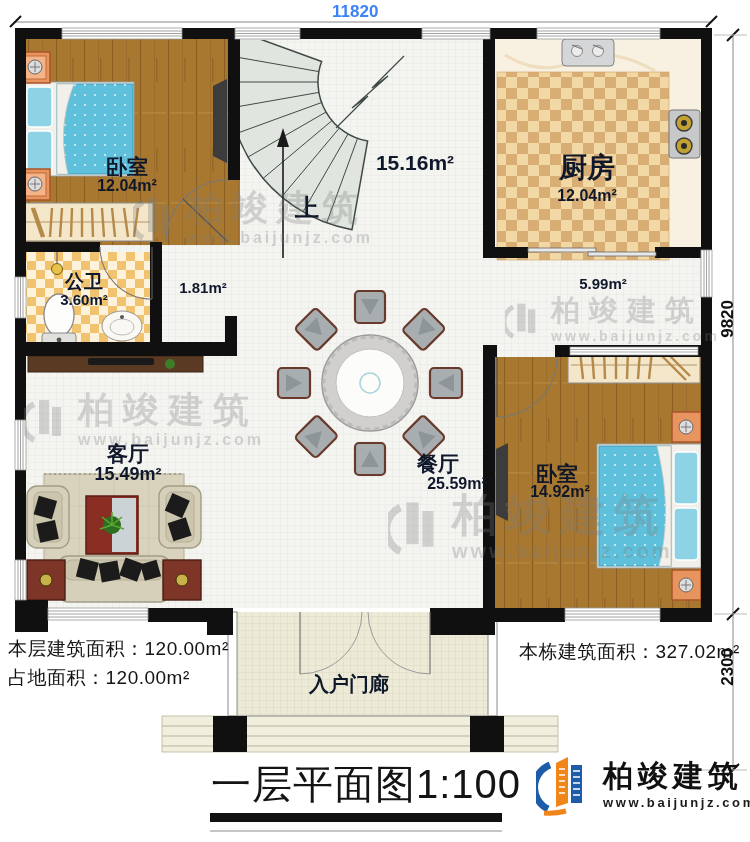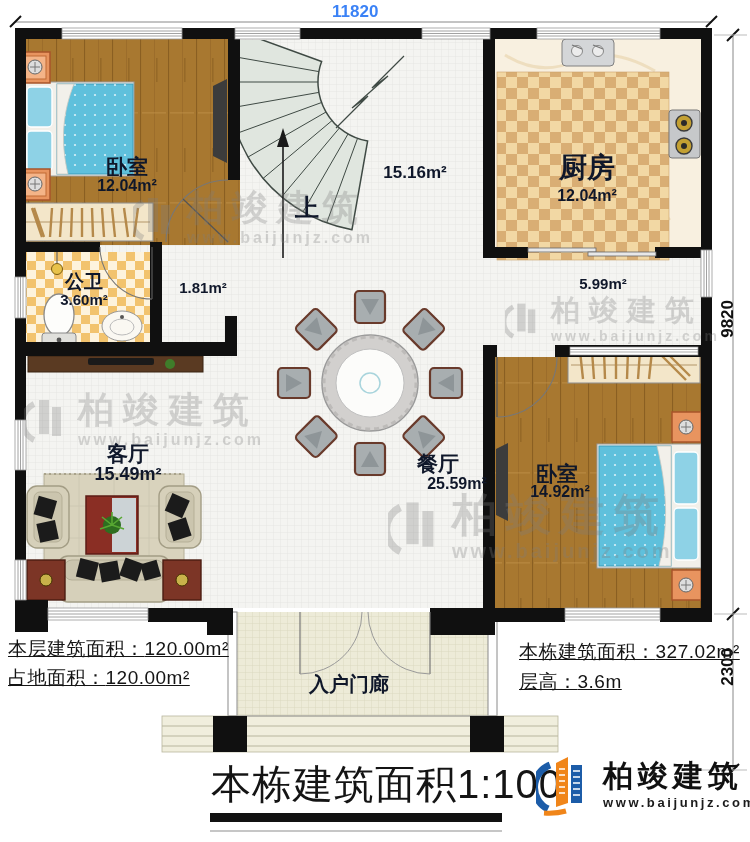--- a/index.html
+++ b/index.html
@@ -1,21 +1,21 @@
 <!DOCTYPE html>
 <html><head>
 <meta charset="utf-8">
 <style>
   html,body{margin:0;padding:0;background:#fff;font-family:"Liberation Sans",sans-serif;}
   .stage{position:relative;width:750px;height:842px;background:#ffffff;overflow:hidden;}
   svg.plan{position:absolute;left:0;top:0;}
   .lbl{position:absolute;transform:translateX(-50%);font-weight:bold;color:#0f172a;white-space:nowrap;line-height:1;}
   .dim{position:absolute;font-weight:bold;color:#3b82f6;font-size:17px;line-height:1;}
   .vdim{position:absolute;font-weight:bold;color:#111;font-size:17px;line-height:1;writing-mode:vertical-rl;transform:rotate(180deg);}
-  .info{position:absolute;font-size:19px;color:#141414;font-weight:500;letter-spacing:.5px;white-space:nowrap;text-decoration:underline;}
+  .info{position:absolute;font-size:19px;color:#141414;font-weight:500;letter-spacing:.5px;white-space:nowrap;}
   .title{position:absolute;left:211px;top:757px;font-size:40px;color:#141414;font-weight:500;letter-spacing:1px;white-space:nowrap;}
   .bar1{position:absolute;left:210px;top:813px;width:292px;height:9px;background:#111;}
   .bar2{position:absolute;left:210px;top:830px;width:292px;height:2px;background:#c6c6c6;}
   .logo{position:absolute;left:536px;top:753px;display:flex;align-items:center;gap:9px;}
   .logo-txt{display:flex;flex-direction:column;}
   .logo-name{font-size:30px;font-weight:bold;letter-spacing:5px;color:#101010;line-height:1.05;}
   .logo-url{font-size:13px;font-weight:bold;letter-spacing:2.6px;color:#1b1b1b;margin-top:3px;}
   .wm{position:absolute;display:flex;align-items:center;gap:10px;color:rgba(125,125,125,.30);pointer-events:none;}
   .wm-col{display:flex;flex-direction:column;}
   .wm-name{font-weight:bold;letter-spacing:9px;line-height:1;}
@@ -436,21 +436,21 @@
       </svg>
     <div class="wm-col">
         <span class="wm-name" style="font-size:45px;">柏竣建筑</span>
         <span class="wm-url" style="font-size:20px;">www.baijunjz.com</span>
       </div>
   </div>
 
   <div class="lbl" style="left:127px;top:156px;font-size:21px;">卧室</div>
   <div class="lbl" style="left:127px;top:178px;font-size:16px;">12.04m²</div>
   <div class="lbl" style="left:307px;top:196px;font-size:24px;">上</div>
-  <div class="lbl" style="left:415px;top:164px;font-size:17px;">15.16m²</div>
+  <div class="lbl" style="left:415px;top:152px;font-size:21px;">15.16m²</div>
   <div class="lbl" style="left:587px;top:154px;font-size:28px;">厨房</div>
   <div class="lbl" style="left:587px;top:188px;font-size:16px;">12.04m²</div>
   <div class="lbl" style="left:84px;top:272px;font-size:19px;">公卫</div>
   <div class="lbl" style="left:84px;top:292px;font-size:15px;">3.60m²</div>
   <div class="lbl" style="left:203px;top:280px;font-size:15px;">1.81m²</div>
   <div class="lbl" style="left:603px;top:276px;font-size:15px;">5.99m²</div>
   <div class="lbl" style="left:128px;top:443px;font-size:21px;">客厅</div>
   <div class="lbl" style="left:128px;top:465px;font-size:18px;">15.49m²</div>
   <div class="lbl" style="left:438px;top:453px;font-size:21px;">餐厅</div>
   <div class="lbl" style="left:438px;top:476px;font-size:16px;margin-left:19px;">25.59m²</div>
@@ -458,23 +458,22 @@
   <div class="lbl" style="left:560px;top:484px;font-size:16px;">14.92m²</div>
   <div class="lbl" style="left:349px;top:674px;font-size:20px;">入户门廊</div>
 
   <div class="dim" style="left:332px;top:3px;">11820</div>
   <div class="vdim" style="left:719px;top:300px;">9820</div>
   <div class="vdim" style="left:719px;top:648px;">2300</div>
 
   <div class="info" style="left:8px;top:636px;"><span>本层建筑面积：</span><span>120.00m²</span></div>
   <div class="info" style="left:8px;top:665px;"><span>占地面积：</span><span>120.00m²</span></div>
   <div class="info" style="left:519px;top:639px;"><span>本栋建筑面积：</span><span>327.02m²</span></div>
-  <div class="info" style="left:519px;top:669px;"><span>层高：</span><span>3.6m</span></div>
-
-  <div class="title"><span>本栋建筑面积</span><span>1:100</span></div>
+
+  <div class="title"><span>一层平面图</span><span>1:100</span></div>
   <div class="bar1"></div>
   <div class="bar2"></div>
 
   <div class="logo">
     <svg width="58" height="64" viewBox="0 0 58 64">
       <path d="M12,56 A24,24 0 0 1 14,12" stroke="#1c5ca8" stroke-width="7" fill="none"></path>
       <path d="M8,60 A30,12 0 0 0 30,58" stroke="#f08519" stroke-width="5" fill="none"></path>
       <polygon points="20,10 32,4 32,50 20,54" fill="#f08519"></polygon>
       <rect x="35" y="12" width="11" height="38" fill="#1c5ca8"></rect>
       <g stroke="#ffffff" stroke-width="1.6">

